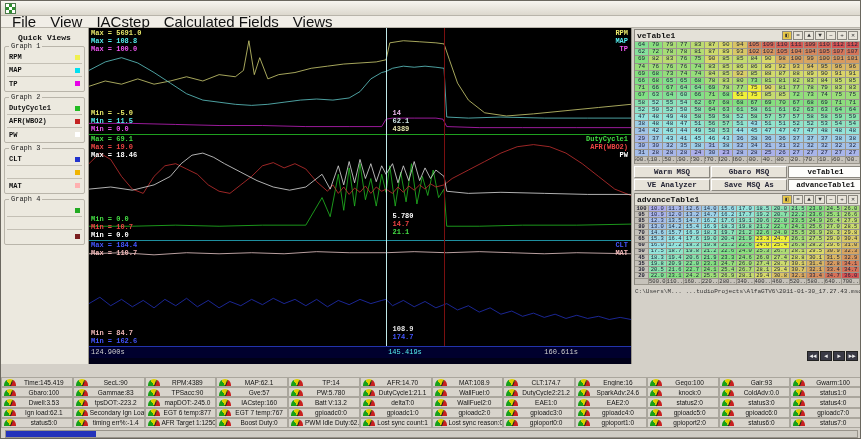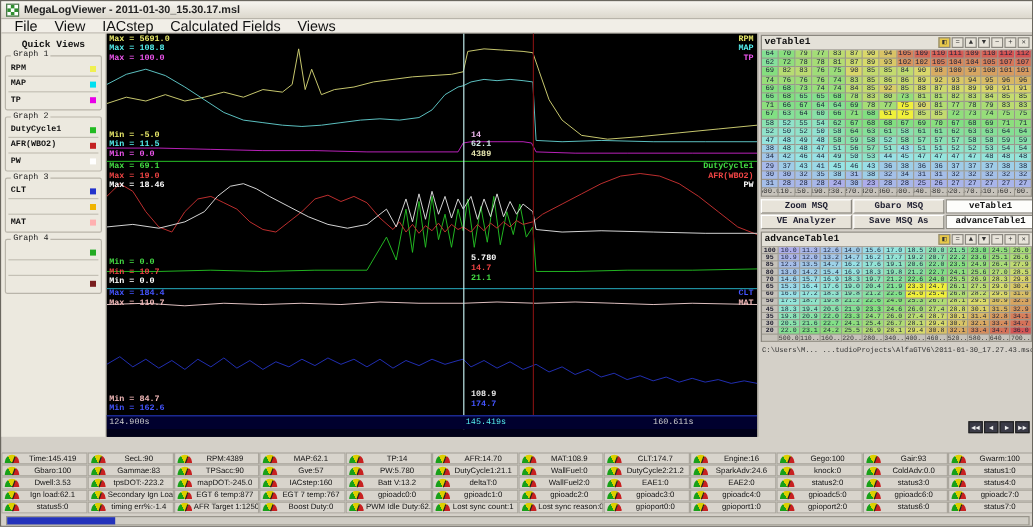--- a/index.html
+++ b/index.html
@@ -4,21 +4,21 @@
 <style>
   html,body{margin:0;padding:0;background:#777;}
   *{box-sizing:border-box;}
   .window{position:relative;width:861px;height:439px;background:#d4d0c8;font-family:"Liberation Sans",sans-serif;overflow:hidden;border:1px solid #6a675f;}
   
   .titlebar{position:absolute;left:0;top:0;width:861px;height:15px;background:linear-gradient(#f7f5f0,#dcd8cd);display:flex;align-items:center;padding:0 4px;border-bottom:1px solid #b8b4aa;}
   .appicon{width:11px;height:11px;margin-right:4px;border:1px solid #4a7a4a;background:repeating-conic-gradient(#2f8f2f 0 25%,#ffffff 0 50%) 0 0/6px 6px;}
   .title-text{font-size:9px;color:#222;font-weight:bold;}
   
   .menubar{position:absolute;left:0;top:15px;width:861px;height:12px;background:#f1eee7;border-bottom:1px solid #b8b4aa;display:flex;align-items:center;padding-left:4px;}
-  .menu-item{font-size:12px;color:#111;padding:0 7px;cursor:default;}
+  .menu-item{font-size:15px;color:#111;padding:0 7px;cursor:default;}
   
   .main{position:absolute;left:0;top:27px;width:861px;height:424px;font-family:Liberation Mono, monospace;}
   
   .sidebar{position:absolute;left:0;top:0;width:88px;height:336px;background:#ece9df;border-right:1px solid #9a968c;padding:2px 3px;}
   .qv-title{font-size:8px;font-weight:bold;text-align:center;margin:3px 0 4px 0;color:#111;}
   .group{border:1px solid #b9b5aa;border-radius:2px;margin-bottom:5px;position:relative;padding:4px 2px 1px 2px;background:#ece9df;}
   .group-label{position:absolute;top:-5px;left:4px;background:#ece9df;font-size:7px;color:#222;padding:0 2px;}
   .qv-item{display:flex;align-items:center;justify-content:space-between;height:13px;border-bottom:1px solid #c4c0b5;padding:0 2px;}
   .qv-item:last-child{border-bottom:none;}
   .qv-label{font-size:7px;font-weight:bold;color:#111;}
@@ -82,21 +82,20 @@
   .progress-row{position:absolute;left:0;top:427px;width:861px;height:12px;background:#d4d0c8;}
   .progress-track{position:absolute;left:4px;top:2px;width:853px;height:8px;background:#cfccc4;border:1px solid #98948b;}
   .progress-fill{height:100%;width:90px;background:#2433bb;}
 </style>
 </head>
 <body>
 
 <div class="window">
   <div class="titlebar">
     <div class="appicon"></div>
-    <div class="title-text">MegaLogViewer - 2011-01-30_15.30.17.msl</div>
   </div>
   <div class="menubar" id="menubar">
       <span class="menu-item">File</span>
       <span class="menu-item">View</span>
       <span class="menu-item">IACstep</span>
       <span class="menu-item">Calculated Fields</span>
       <span class="menu-item">Views</span>
     </div>
 
   <div class="main">
@@ -539,21 +538,21 @@
             <div class="cell axis-cell">480..</div>
             <div class="cell axis-cell">520..</div>
             <div class="cell axis-cell">570..</div>
             <div class="cell axis-cell">610..</div>
             <div class="cell axis-cell">660..</div>
             <div class="cell axis-cell">700..</div>
           </div>
       </div>
 
       <div class="btn-grid">
-        <div class="msq-btn">Zoom MSQ</div>
+        <div class="msq-btn">Warm MSQ</div>
         <div class="msq-btn">Gbaro MSQ</div>
         <div class="tab-cell">veTable1</div>
         <div class="msq-btn">VE Analyzer</div>
         <div class="msq-btn">Save MSQ As</div>
         <div class="tab-cell">advanceTable1</div>
       </div>
 
       <div class="tbl-panel adv-panel">
         <div class="tbl-head">
           <span class="tbl-title">advanceTable1</span>

